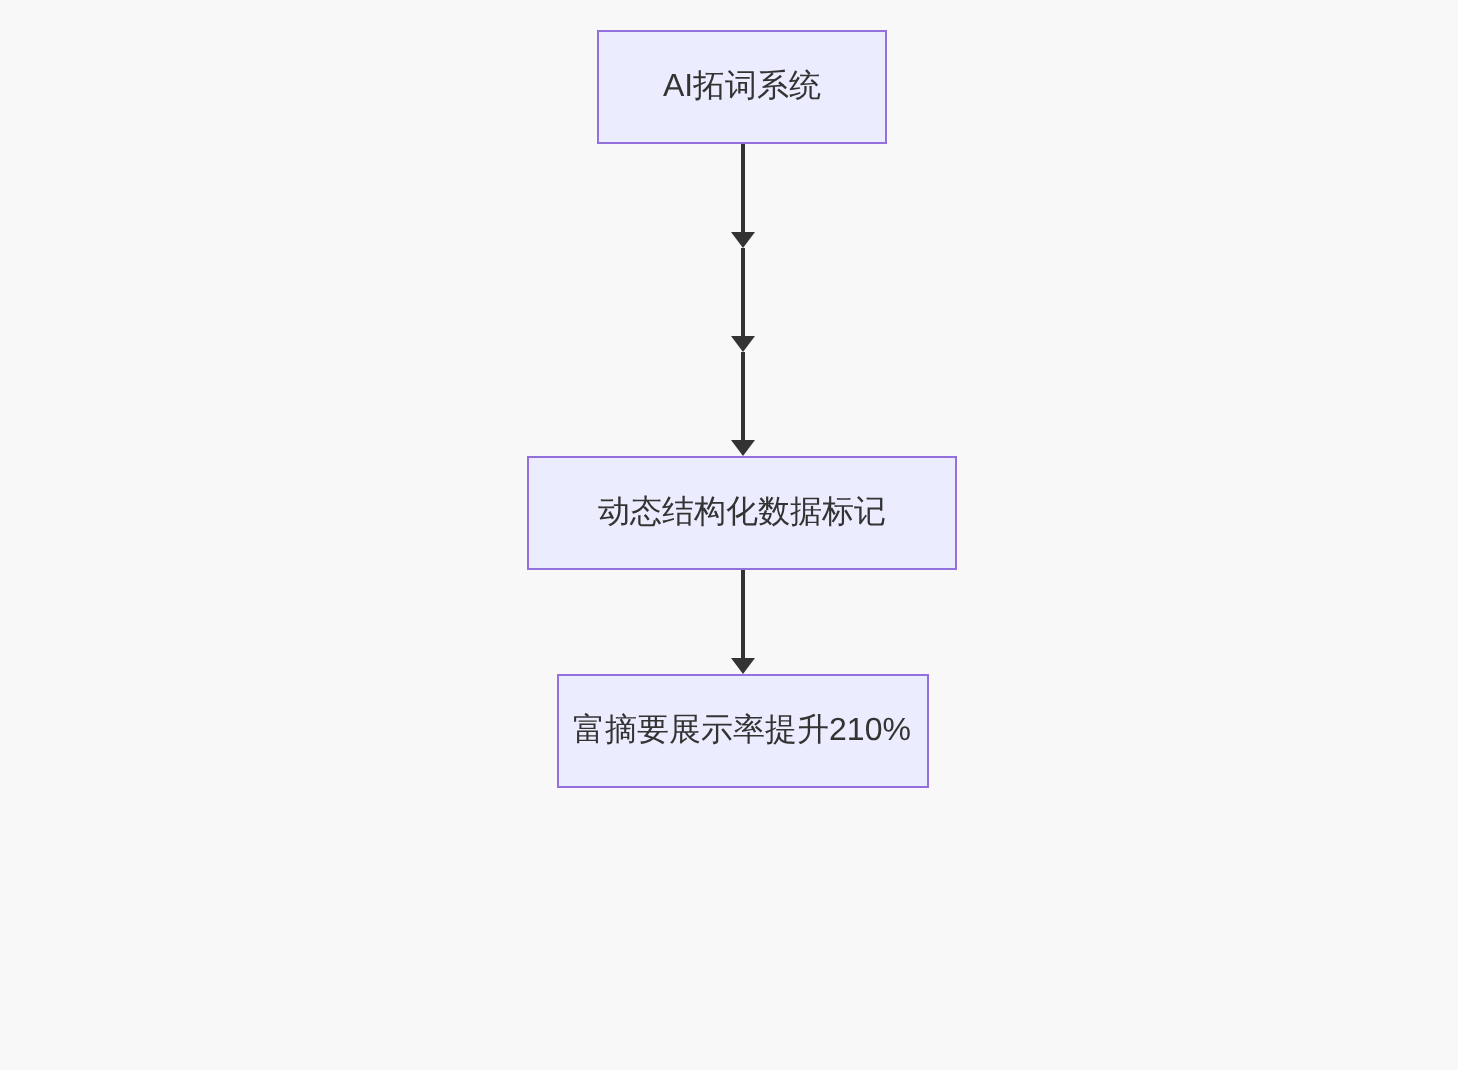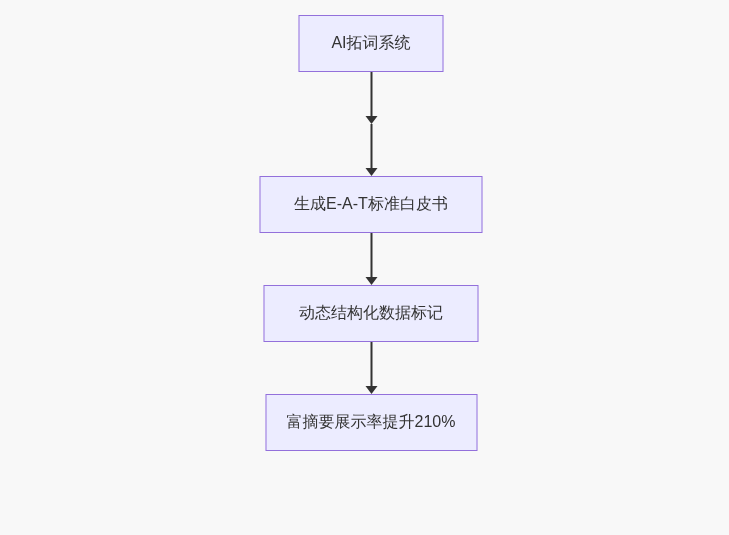--- a/index.html
+++ b/index.html
@@ -29,21 +29,21 @@
     background: var(--node-fill, #ECECFF);
     border: 1px solid var(--node-border, #9370DB);
     color: var(--text, #333333);
     font-size: 16px;
     white-space: nowrap;
   }
   .n1 { width: 145px; }
   .n2 { width: 196px; }
   .n3 { width: 223px; }
   .n4 { width: 215px; }
-  .n5 { width: 212px; }
+  .n5 { width: 186px; }
   .edge {
     height: 52px;
     display: flex;
     flex-direction: column;
     align-items: center;
   }
   .edge .line {
     width: 2px;
     flex: 1;
     background: var(--arrow, #333333);
@@ -68,21 +68,20 @@
       <div class="line"></div>
       <div class="head"></div>
     </div>
 
 
     <div class="edge">
       <div class="line"></div>
       <div class="head"></div>
     </div>
 
-    <div class="node n3">生成E-A-T标准白皮书</div>
 
     <div class="edge">
       <div class="line"></div>
       <div class="head"></div>
     </div>
 
     <div class="node n4">动态结构化数据标记</div>
 
     <div class="edge">
       <div class="line"></div>

